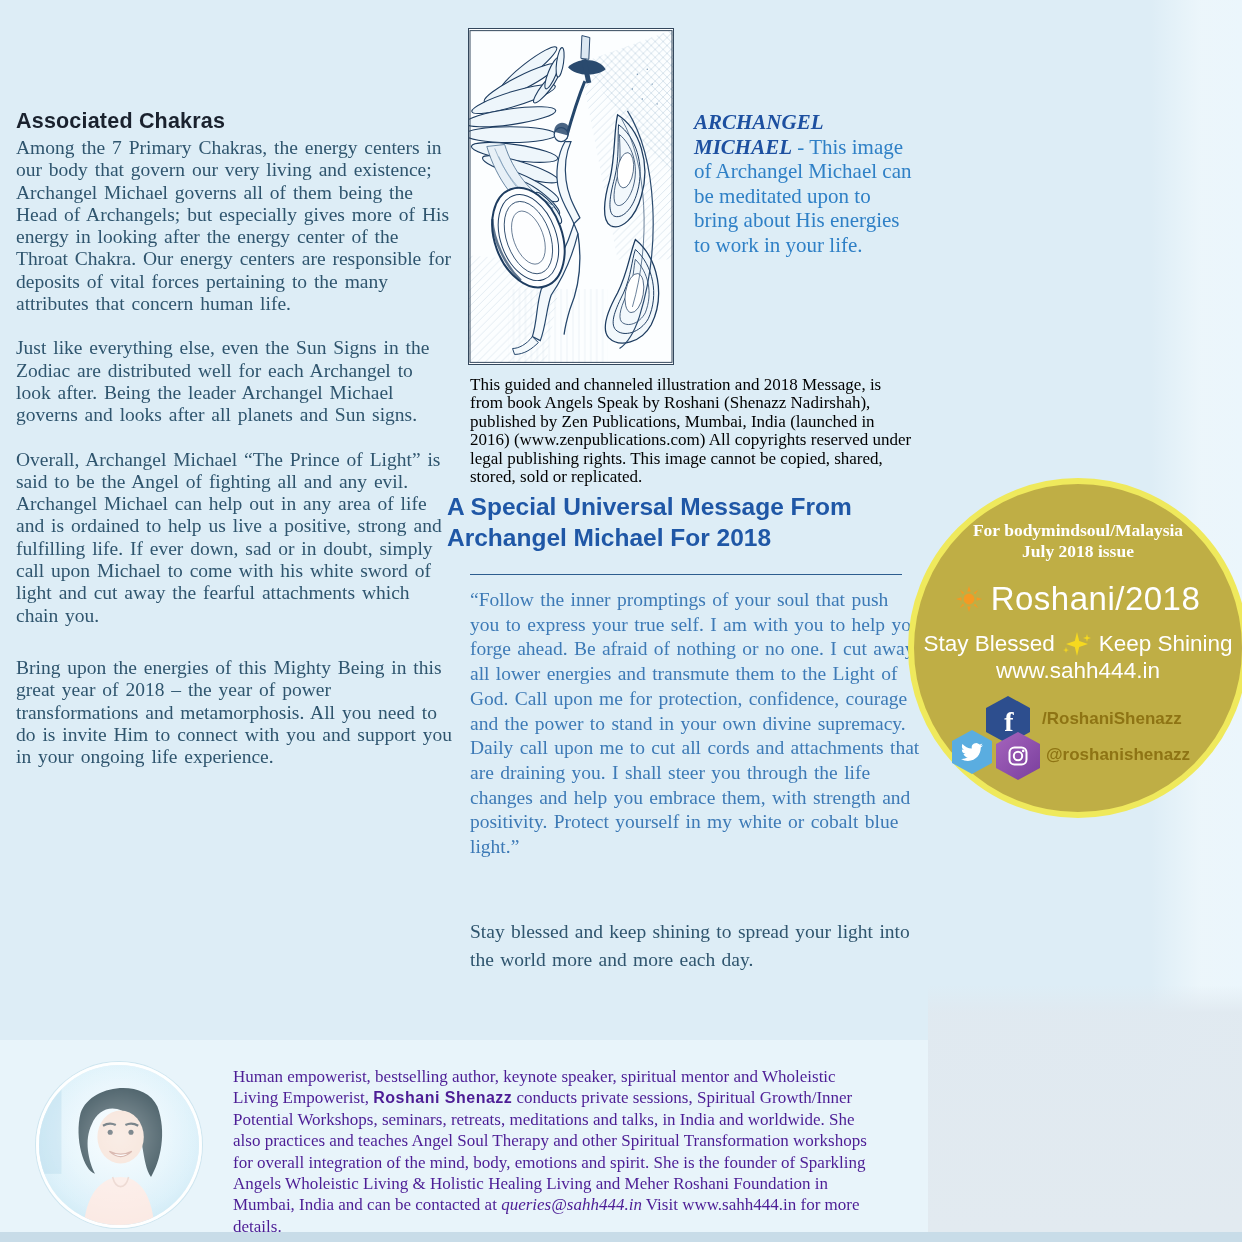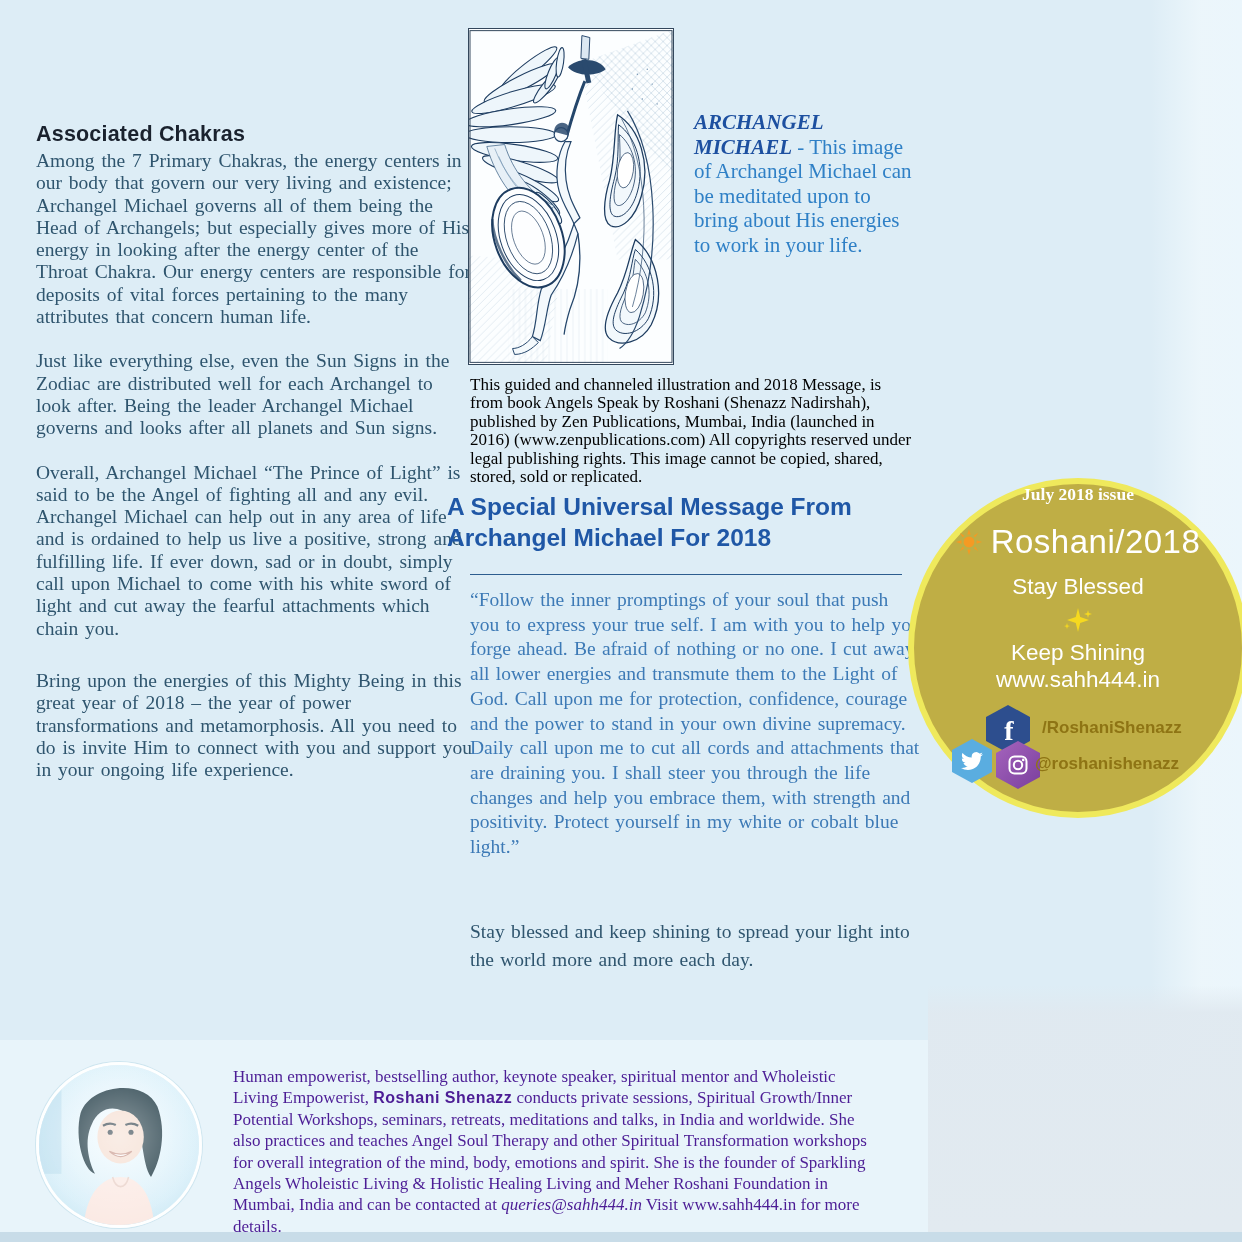--- a/index.html
+++ b/index.html
@@ -9,21 +9,21 @@
 
   
   .right-band{left:1150px;top:0;width:92px;height:1242px;
       background:linear-gradient(90deg,rgba(255,255,255,0) 0%,rgba(248,253,255,.55) 55%,rgba(240,249,254,.75) 100%);}
   .corner-shade{left:928px;top:985px;width:314px;height:247px;
       background:linear-gradient(180deg,rgba(224,233,240,0) 0,rgba(224,233,240,.95) 28px,#e2eaf0 100%);}
   .bio-panel{left:0;top:1040px;width:928px;height:192px;background:rgba(240,250,253,.55);}
   .bottom-strip{left:0;top:1232px;width:1242px;height:10px;background:#c8dce8;}
 
   
-  .left-col{left:36px;top:108px;width:436px;margin-top:13px;}
+  .left-col{left:16px;top:108px;width:436px;}
   .sec-heading{font-family:"Liberation Sans",sans-serif;font-weight:700;font-size:21.5px;
       line-height:26px;color:#1a222e;margin:0 0 3px 0;letter-spacing:.2px;}
   .body-par{font-size:19.5px;line-height:22.3px;color:#2f556e;margin:0 0 22px 0;word-spacing:2px;}
   .body-par.gap-lg{margin-bottom:30px;}
 
   
   .illus-box{left:468px;top:28px;width:206px;height:337px;background:#fcfeff;
       border:1.5px solid #33475c;box-sizing:border-box;}
   .illus-box svg{display:block;width:100%;height:100%;}
 
@@ -42,33 +42,33 @@
 
   
   .badge{left:908px;top:478px;width:340px;height:340px;border-radius:50%;
       background:#bfae45;border:6px solid #efe95c;box-sizing:border-box;color:#fff;text-align:center;
       font-family:"Liberation Sans",sans-serif;}
   .badge-issue{margin-top:36px;font-family:"Liberation Serif",serif;font-weight:700;
       font-size:17.5px;line-height:21px;color:#fff;}
   .badge-title-row{margin-top:18px;display:flex;justify-content:center;align-items:center;gap:9px;
       font-size:33px;font-weight:400;letter-spacing:.5px;}
   .badge-tagline{margin-top:13px;display:flex;justify-content:center;align-items:center;gap:7px;
-      font-size:22.5px;flex-direction:column;}
+      font-size:22.5px;}
   .badge-site{font-size:22.5px;margin-top:1px;}
   .social-cluster{position:relative;width:256px;height:100px;margin:12px auto 0;text-align:left;}
   .hex{position:absolute;clip-path:polygon(50% 0%,100% 25%,100% 75%,50% 100%,0% 75%,0% 25%);
       display:flex;align-items:center;justify-content:center;}
   .hex-fb{left:36px;top:0;width:44px;height:48px;background:#2d4e8e;}
   .hex-tw{left:2px;top:34px;width:40px;height:44px;background:#5aade0;}
   .hex-ig{left:46px;top:36px;width:44px;height:48px;background:linear-gradient(135deg,#a564bd 0%,#7a3f9d 100%);}
   .fb-glyph{font-family:"Liberation Serif",serif;font-weight:700;font-size:28px;color:#fff;
       transform:translate(1px,2px);}
   .social-label{position:absolute;font-weight:700;font-size:17px;color:#8e7414;white-space:nowrap;}
   .lbl-fb{left:92px;top:13px;}
-  .lbl-ig{left:85px;top:49px;}
+  .lbl-ig{left:96px;top:49px;}
 
   
   .avatar{left:36px;top:1062px;width:166px;height:166px;border-radius:50%;overflow:hidden;
       border:3px solid rgba(255,255,255,.95);box-shadow:0 0 0 1px rgba(180,215,230,.5);box-sizing:border-box;}
   .avatar svg{display:block;width:100%;height:100%;}
   .bio{left:233px;top:1066px;width:652px;font-size:17px;line-height:21.4px;color:#4c1d95;}
   .bio-name{font-family:"Liberation Sans",sans-serif;font-weight:700;font-size:16px;letter-spacing:.5px;}
   .bio-email{font-style:italic;}
 </style>
 </head>
@@ -174,20 +174,21 @@
   </div>
 
   <div class="abs caption">This guided and channeled illustration and 2018 Message, is from book Angels Speak by Roshani (Shenazz Nadirshah), published by Zen Publications, Mumbai, India (launched in 2016) (www.zenpublications.com) All copyrights reserved under legal publishing rights. This image cannot be copied, shared, stored, sold or replicated.</div>
 
   <div class="abs msg-heading">A Special Universal Message From Archangel Michael For 2018</div>
   <div class="abs rule"></div>
   <div class="abs quote">“Follow the inner promptings of your soul that push you to express your true self. I am with you to help you forge ahead. Be afraid of nothing or no one. I cut away all lower energies and transmute them to the Light of God. Call upon me for protection, confidence, courage and the power to stand in your own divine supremacy. Daily call upon me to cut all cords and attachments that are draining you. I shall steer you through the life changes and help you embrace them, with strength and positivity. Protect yourself in my white or cobalt blue light.”</div>
   <div class="abs closing">Stay blessed and keep shining to spread your light into the world more and more each day.</div>
 
   <div class="abs badge">
+    <div class="badge-issue">For bodymindsoul/Malaysia</div>
     <div class="badge-issue" style="margin-top:0;">July 2018 issue</div>
     <div class="badge-title-row">
       <svg width="26" height="26" viewBox="0 0 24 24">
         <g fill="#f59a23">
           <circle cx="12" cy="12" r="5"></circle>
           <g>
             <polygon points="12,0 13.6,5 10.4,5"></polygon>
             <polygon points="12,24 13.6,19 10.4,19"></polygon>
             <polygon points="0,12 5,10.4 5,13.6"></polygon>
             <polygon points="24,12 19,10.4 19,13.6"></polygon>

